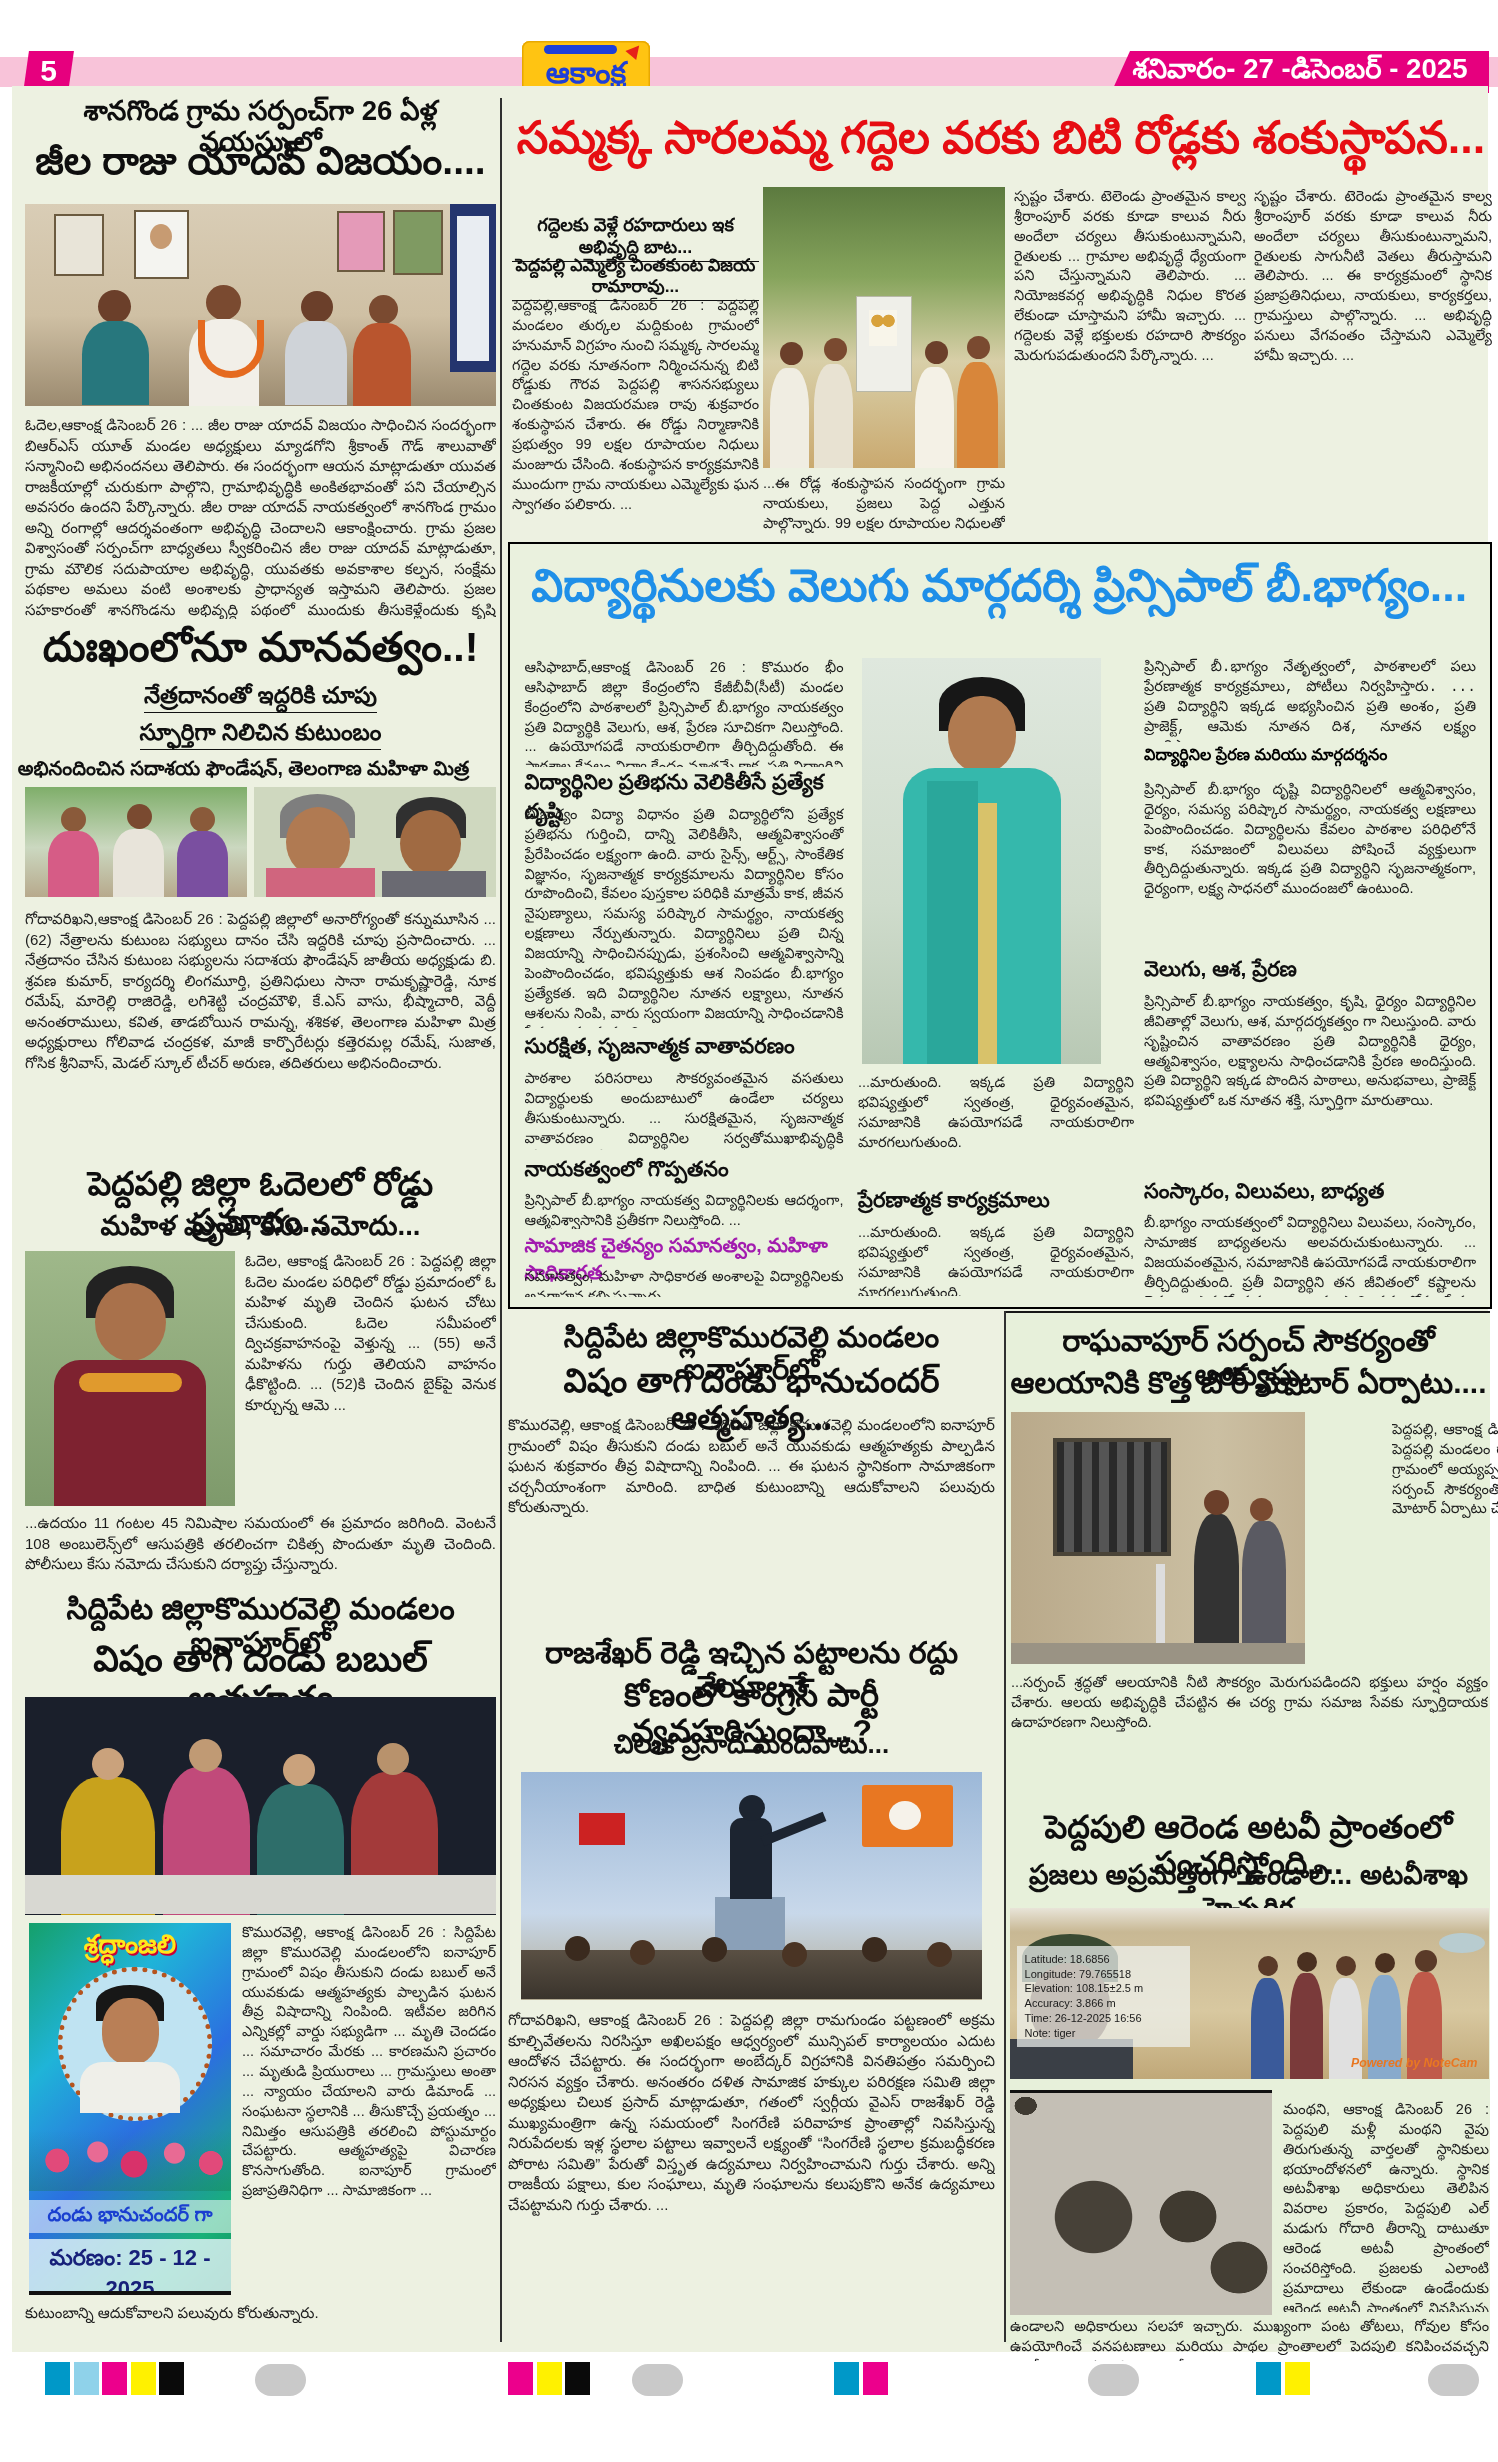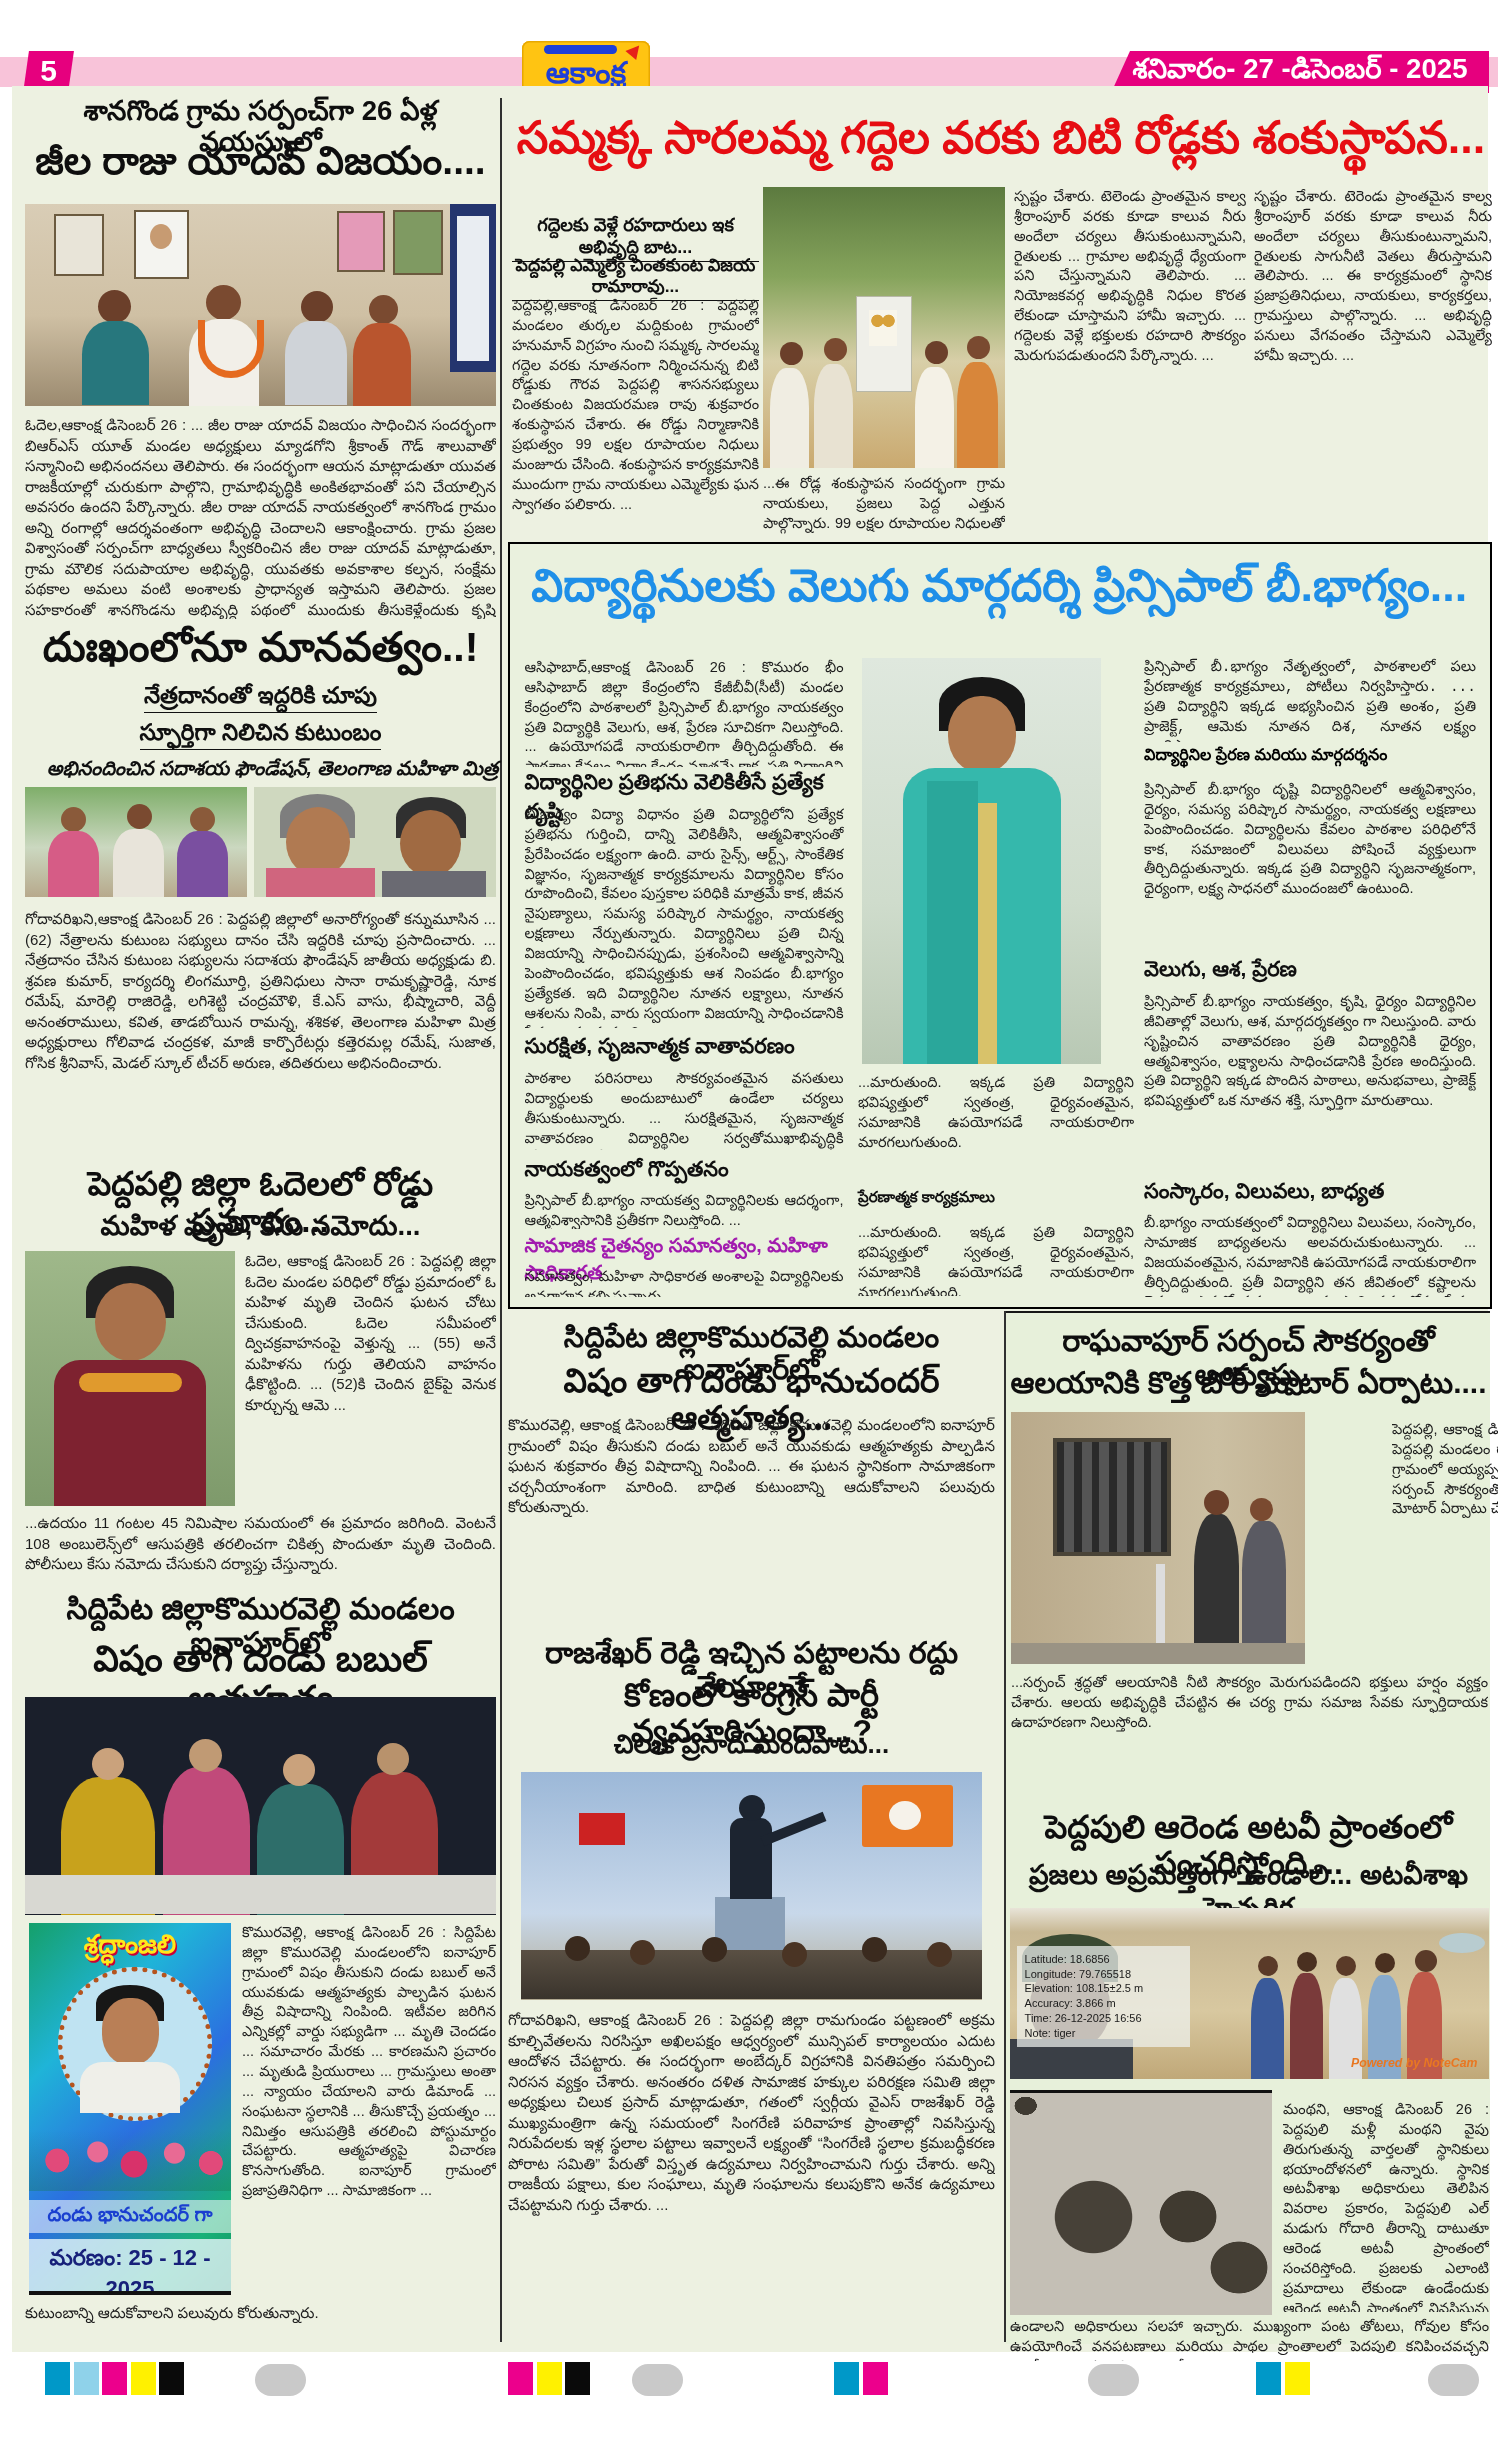--- a/index.html
+++ b/index.html
@@ -70,21 +70,21 @@
   </div>
   <div class="abs body clip" style="left:25px;top:415px;width:471px;height:204px;">ఓదెల,ఆకాంక్ష డిసెంబర్ 26 : ... జీల రాజు యాదవ్ విజయం సాధించిన సందర్భంగా బిఆర్ఎస్ యూత్ మండల అధ్యక్షులు మ్యాడగోని శ్రీకాంత్ గౌడ్ శాలువాతో సన్మానించి అభినందనలు తెలిపారు. ఈ సందర్భంగా ఆయన మాట్లాడుతూ యువత రాజకీయాల్లో చురుకుగా పాల్గొని, గ్రామాభివృద్ధికి అంకితభావంతో పని చేయాల్సిన అవసరం ఉందని పేర్కొన్నారు. జీల రాజు యాదవ్ నాయకత్వంలో శానగొండ గ్రామం అన్ని రంగాల్లో ఆదర్శవంతంగా అభివృద్ధి చెందాలని ఆకాంక్షించారు. గ్రామ ప్రజల విశ్వాసంతో సర్పంచ్‌గా బాధ్యతలు స్వీకరించిన జీల రాజు యాదవ్ మాట్లాడుతూ, గ్రామ మౌలిక సదుపాయాల అభివృద్ధి, యువతకు అవకాశాల కల్పన, సంక్షేమ పథకాల అమలు వంటి అంశాలకు ప్రాధాన్యత ఇస్తామని తెలిపారు. ప్రజల సహకారంతో శానగొండను అభివృద్ధి పథంలో ముందుకు తీసుకెళ్లేందుకు కృషి చేస్తానని హామీ ఇచ్చారు.ఈ కార్యక్రమంలో గడ్డం అజయ్, బినవేణి పర్వరాములు, మద్దూరి కుమారస్వామి, గట్టు వినయ్, పూసల సుమన్, చెరుకు సాగర్ తదితర బిఆర్ఎస్ నాయకులు, కార్యకర్తలు పాల్గొని నూతన సర్పంచ్‌కు శుభాకాంక్షలు తెలిపారు.</div>
 
   <div class="abs hl" style="left:25px;top:625px;width:471px;font-size:41px;">దుఃఖంలోనూ మానవత్వం..!</div>
   <div class="abs" style="left:25px;top:719px;width:471px;text-align:center;">
     <span class="sub uline" style="font-size:23px;">స్ఫూర్తిగా నిలిచిన కుటుంబం</span>
   </div>
   <div class="abs" style="left:25px;top:682px;width:471px;text-align:center;">
     <span class="sub uline" style="font-size:23px;">నేత్రదానంతో ఇద్దరికి చూపు</span>
   </div>
-  <div class="abs sub" style="left:37px;top:757px;width:471px;font-size:19.6px;font-style:italic;">అభినందించిన సదాశయ ఫౌండేషన్, తెలంగాణ మహిళా మిత్ర</div>
+  <div class="abs sub" style="left:8px;top:757px;width:471px;font-size:19.6px;">అభినందించిన సదాశయ ఫౌండేషన్, తెలంగాణ మహిళా మిత్ర</div>
 
   <div class="photo" style="left:25px;top:787px;width:222px;height:110px;background:linear-gradient(180deg,#7fae6a,#cbd8c0 55%,#b7a98c 100%);">
     <div class="i" style="left:36px;top:20px;width:25px;height:25px;border-radius:50%;background:#8a5a3a;"></div>
     <div class="i" style="left:23px;top:44px;width:51px;height:67px;border-radius:40% 40% 0 0;background:#d65c86;"></div>
     <div class="i" style="left:102px;top:17.4px;width:25px;height:25px;border-radius:50%;background:#7a4a30;"></div>
     <div class="i" style="left:88px;top:42px;width:51px;height:68px;border-radius:40% 40% 0 0;background:#e8e4da;"></div>
     <div class="i" style="left:165px;top:20px;width:25px;height:25px;border-radius:50%;background:#8a5a3a;"></div>
     <div class="i" style="left:152px;top:44px;width:51px;height:67px;border-radius:40% 40% 0 0;background:#7a4fa0;"></div>
   </div>
   <div class="photo" style="left:254px;top:787px;width:242px;height:110px;background:#cfd8bf;">
@@ -176,21 +176,21 @@
     <div class="abs body clip small" style="left:14.5px;top:723px;width:319px;height:30px;">సమానత్వం, మహిళా సాధికారత అంశాలపై విద్యార్థినిలకు అవగాహన కల్పిస్తున్నారు. ...</div>
 
     <div class="photo" style="left:352px;top:114px;width:239px;height:406px;background:linear-gradient(180deg,#dfe8de 0%,#cfdccc 60%,#b8c8b4 100%);">
       <div class="i" style="left:77px;top:19px;width:86px;height:54px;border-radius:50% 50% 0 0;background:#171717;"></div>
       <div class="i" style="left:86px;top:38px;width:68px;height:77px;border-radius:48%;background:#b07a50;"></div>
       <div class="i" style="left:41px;top:110px;width:158px;height:296px;border-radius:32px 32px 0 0;background:#35b8ac;"></div>
       <div class="i" style="left:65px;top:123px;width:51px;height:283px;background:#2aa79b;"></div>
       <div class="i" style="left:116px;top:145px;width:19px;height:261px;background:#d8c26a;"></div>
     </div>
     <div class="abs body clip small" style="left:348px;top:529px;width:276px;height:109px;">...మారుతుంది. ఇక్కడ ప్రతి విద్యార్థిని భవిష్యత్తులో స్వతంత్ర, ధైర్యవంతమైన, సమాజానికి ఉపయోగపడే నాయకురాలిగా మారగలుగుతుంది.</div>
-    <div class="abs" style="left:348px;top:644px;width:276px;font-size:15px;font-weight:800;color:#101010;">ప్రేరణాత్మక కార్యక్రమాలు</div>
+    <div class="abs" style="left:348px;top:644px;width:276px;font-size:21px;font-weight:800;color:#101010;">ప్రేరణాత్మక కార్యక్రమాలు</div>
     <div class="abs body clip small" style="left:348px;top:679px;width:276px;height:73px;">...మారుతుంది. ఇక్కడ ప్రతి విద్యార్థిని భవిష్యత్తులో స్వతంత్ర, ధైర్యవంతమైన, సమాజానికి ఉపయోగపడే నాయకురాలిగా మారగలుగుతుంది.</div>
 
     <div class="abs body clip small" style="left:634px;top:114px;width:332px;height:84px;font-family:Liberation Mono, monospace;">ప్రిన్సిపాల్ బీ.భాగ్యం నేతృత్వంలో, పాఠశాలలో పలు ప్రేరణాత్మక కార్యక్రమాలు, పోటీలు నిర్వహిస్తారు. ... ప్రతి విద్యార్థిని ఇక్కడ అభ్యసించిన ప్రతి అంశం, ప్రతి ప్రాజెక్ట్, ఆమెకు నూతన దిశ, నూతన లక్ష్యం అందిస్తాయి.</div>
     <div class="abs" style="left:634px;top:202px;width:332px;font-size:16px;font-weight:800;color:#000000;">విద్యార్థినిల ప్రేరణ మరియు మార్గదర్శనం</div>
     <div class="abs body clip small" style="left:634px;top:236px;width:332px;height:171px;">ప్రిన్సిపాల్ బీ.భాగ్యం దృష్టి విద్యార్థినిలలో ఆత్మవిశ్వాసం, ధైర్యం, సమస్య పరిష్కార సామర్థ్యం, నాయకత్వ లక్షణాలు పెంపొందించడం. విద్యార్థిలను కేవలం పాఠశాల పరిధిలోనే కాక, సమాజంలో విలువలు పోషించే వ్యక్తులుగా తీర్చిదిద్దుతున్నారు. ఇక్కడ ప్రతి విద్యార్థిని సృజనాత్మకంగా, ధైర్యంగా, లక్ష్య సాధనలో ముందంజలో ఉంటుంది.</div>
     <div class="abs" style="left:634px;top:413px;width:332px;font-size:21px;font-weight:800;color:#101010;">వెలుగు, ఆశ, ప్రేరణ</div>
     <div class="abs body clip small" style="left:634px;top:448px;width:332px;height:183px;">ప్రిన్సిపాల్ బీ.భాగ్యం నాయకత్వం, కృషి, ధైర్యం విద్యార్థినిల జీవితాల్లో వెలుగు, ఆశ, మార్గదర్శకత్వం గా నిలుస్తుంది. వారు సృష్టించిన వాతావరణం ప్రతి విద్యార్థినికి ధైర్యం, ఆత్మవిశ్వాసం, లక్ష్యాలను సాధించడానికి ప్రేరణ అందిస్తుంది. ప్రతి విద్యార్థిని ఇక్కడ పొందిన పాఠాలు, అనుభవాలు, ప్రాజెక్ట్ భవిష్యత్తులో ఒక నూతన శక్తి, స్ఫూర్తిగా మారుతాయి.</div>
     <div class="abs" style="left:634px;top:635px;width:332px;font-size:21px;font-weight:800;color:#101010;">సంస్కారం, విలువలు, బాధ్యత</div>
     <div class="abs body clip small" style="left:634px;top:669px;width:332px;height:84px;">బీ.భాగ్యం నాయకత్వంలో విద్యార్థినిలు విలువలు, సంస్కారం, సామాజిక బాధ్యతలను అలవరుచుకుంటున్నారు. ... విజయవంతమైన, సమాజానికి ఉపయోగపడే నాయకురాలిగా తీర్చిదిద్దుతుంది. ప్రతీ విద్యార్థిని తన జీవితంలో కష్టాలను ధైర్యంగా ఎదుర్కోవడం, లక్ష్యాలను సాధించడం కోసం ప్రేరణ పొందుతుంది. బీ.భాగ్యం నాయకత్వం ఎల్లప్పుడూ విద్యారంగంలో వెలుగు, స్ఫూర్తి, మార్పు, గొప్పతనం ప్రతీకగా నిలుస్తుంది.</div>
   </div>

